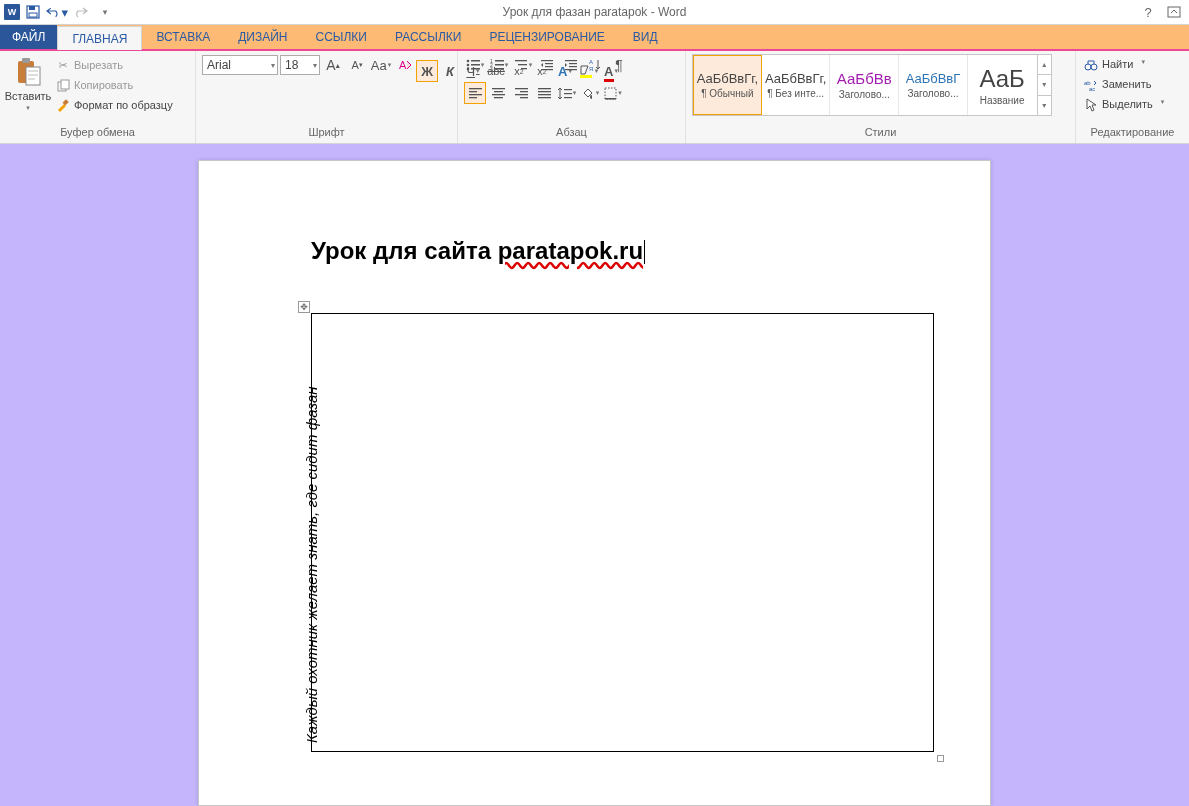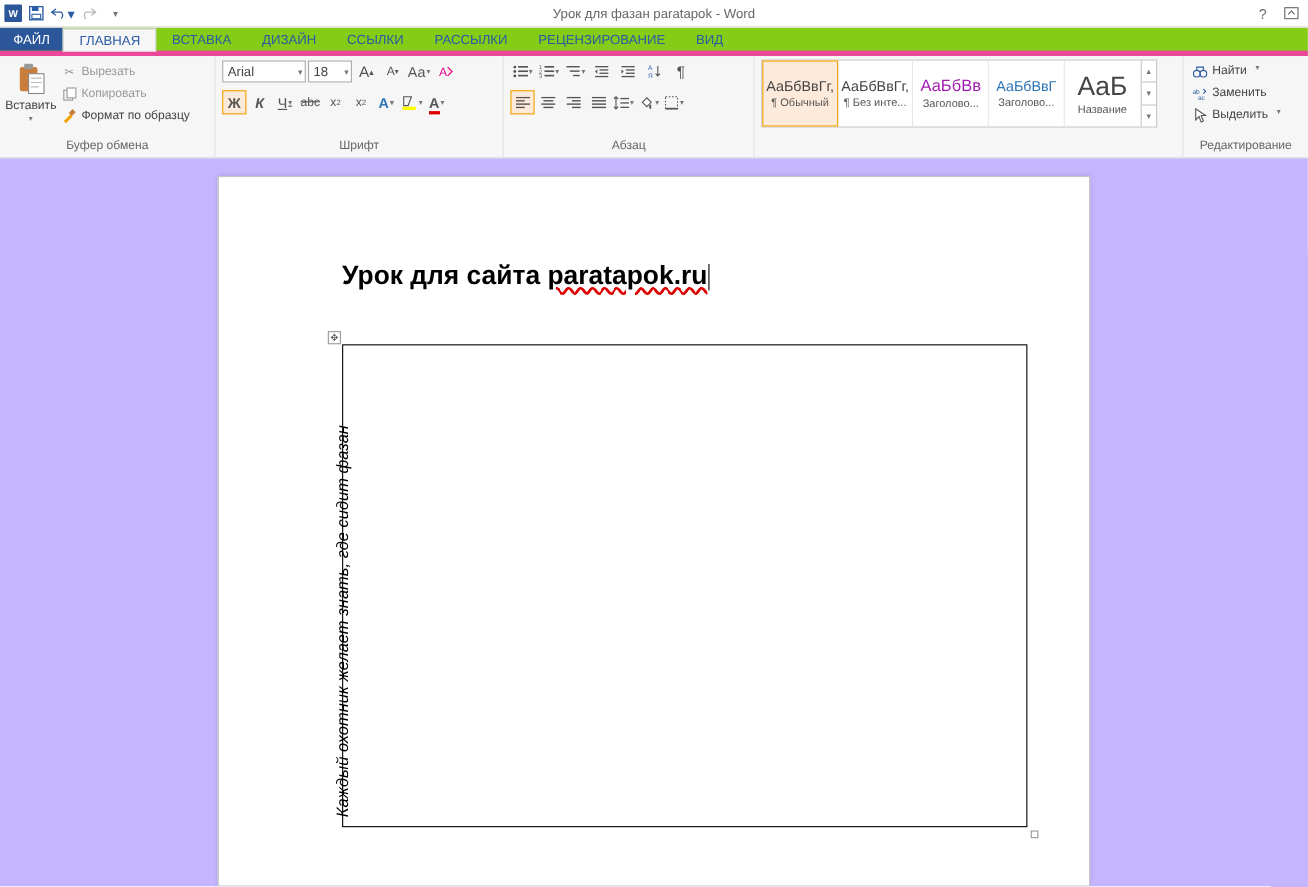--- a/index.html
+++ b/index.html
@@ -6,21 +6,21 @@
 body { width: 1189px; height: 806px; background: #fff; overflow: hidden; font-size: 12px; color: #444; }
 
 .titlebar { height: 25px; background: #fff; border-bottom: 1px solid #d4d4d4; display: flex; align-items: center; padding: 0 4px; position: relative; }
 .qat { display: flex; align-items: center; gap: 2px; }
 .word-icon { width: 16px; height: 16px; background: #2b579a; color: #fff; font-size: 9px; font-weight: bold; display: flex; align-items: center; justify-content: center; border-radius: 1px; }
 .qat-btn { width: 22px; height: 22px; display: flex; align-items: center; justify-content: center; color: #2a5aa4; font-size: 13px; }
 .title-text { position: absolute; left: 50%; transform: translateX(-50%); font-size: 12px; color: #666; }
 .title-right { margin-left: auto; display: flex; gap: 4px; }
 .title-right .qat-btn { color: #666; }
 
-.tabs { height: 26px; background: #84cc16; display: flex; align-items: stretch; border-bottom: 5px solid #ec4899; }
+.tabs { height: 26px; background: #fdba74; display: flex; align-items: stretch; border-bottom: 2px solid #ec4899; }
 .tab { padding: 0 14px; font-size: 12px; display: flex; align-items: center; color: #2a5aa4; text-transform: uppercase; cursor: pointer; }
 .tab.file { background: #2b579a; color: #fff; padding: 0 12px; }
 .tab.active { background: #f6f6f6; border: 1px solid #d4d4d4; border-bottom: none; position: relative; top: 1px; }
 
 .ribbon { height: 93px; background: #f6f6f6; border-bottom: 1px solid #d4d4d4; display: flex; }
 .group { border-right: 1px solid #e1e1e1; display: flex; flex-direction: column; position: relative; padding: 3px 6px 0 6px; }
 .group-body { flex: 1; display: flex; align-items: flex-start; }
 .group-label { height: 17px; font-size: 11px; color: #666; text-align: center; position: relative; }
 
 .big-btn { display: flex; flex-direction: column; align-items: center; width: 44px; gap: 2px; padding-top: 2px; }
@@ -152,21 +152,21 @@
               </svg>
           </span>
           <span>Формат по образцу</span>
         </div>
       </div>
     </div>
     <div class="group-label">Буфер обмена</div>
   </div>
 
   <div class="group" style="width:262px">
-    <div class="group-body" style="flex-direction:column">
+    <div class="group-body" style="flex-direction:row">
       <div class="font-row">
         <div class="combo fname">
           <span>Arial</span>
           <span class="dd">▾</span>
         </div>
         <div class="combo fsize">
           <span>18</span>
           <span class="dd">▾</span>
         </div>
         <div class="sq" style="font-size:14px">A<sup style="font-size:8px">▴</sup></div>
@@ -347,20 +347,21 @@
           <div class="style-sample" style="font-size:24px">АаБ</div>
           <div class="style-name">Название</div>
         </div>
         <div class="gallery-spin">
           <div>▴</div>
           <div>▾</div>
           <div>▾</div>
         </div>
       </div>
     </div>
+    <div class="group-label">Стили</div>
   </div>
 
   <div class="group" style="flex:1;border-right:none">
     <div class="group-body">
       <div class="vstack">
         <div class="edit-item">
           <span class="ci">
             <svg width="14" height="12" viewBox="0 0 14 12">
                 <circle cx="4" cy="8" r="3" fill="none" stroke="#2a5aa4"></circle>
                 <circle cx="10" cy="8" r="3" fill="none" stroke="#2a5aa4"></circle>

